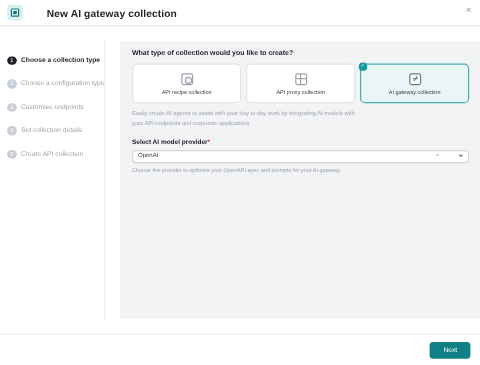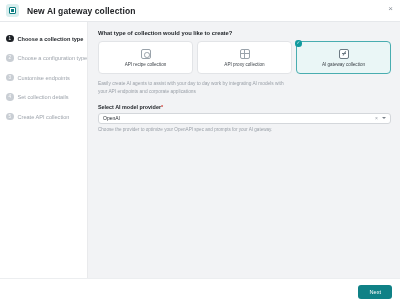--- a/index.html
+++ b/index.html
@@ -1,15 +1,15 @@
 <!DOCTYPE html>
 <html><head>
 <meta charset="utf-8">
 <style>
-  * { box-sizing: border-box; margin: 0; padding: 0; }
+  * { box-sizing: border-box; margin: 0; padding: 0; gap: 12px; }
   html, body {
     width: 400px; height: 304px;
     font-family: "Liberation Sans", sans-serif;
     background: #ffffff;
     overflow: hidden;
   }
   .dialog {
     position: relative;
     width: 400px; height: 304px;
     background: #ffffff;

